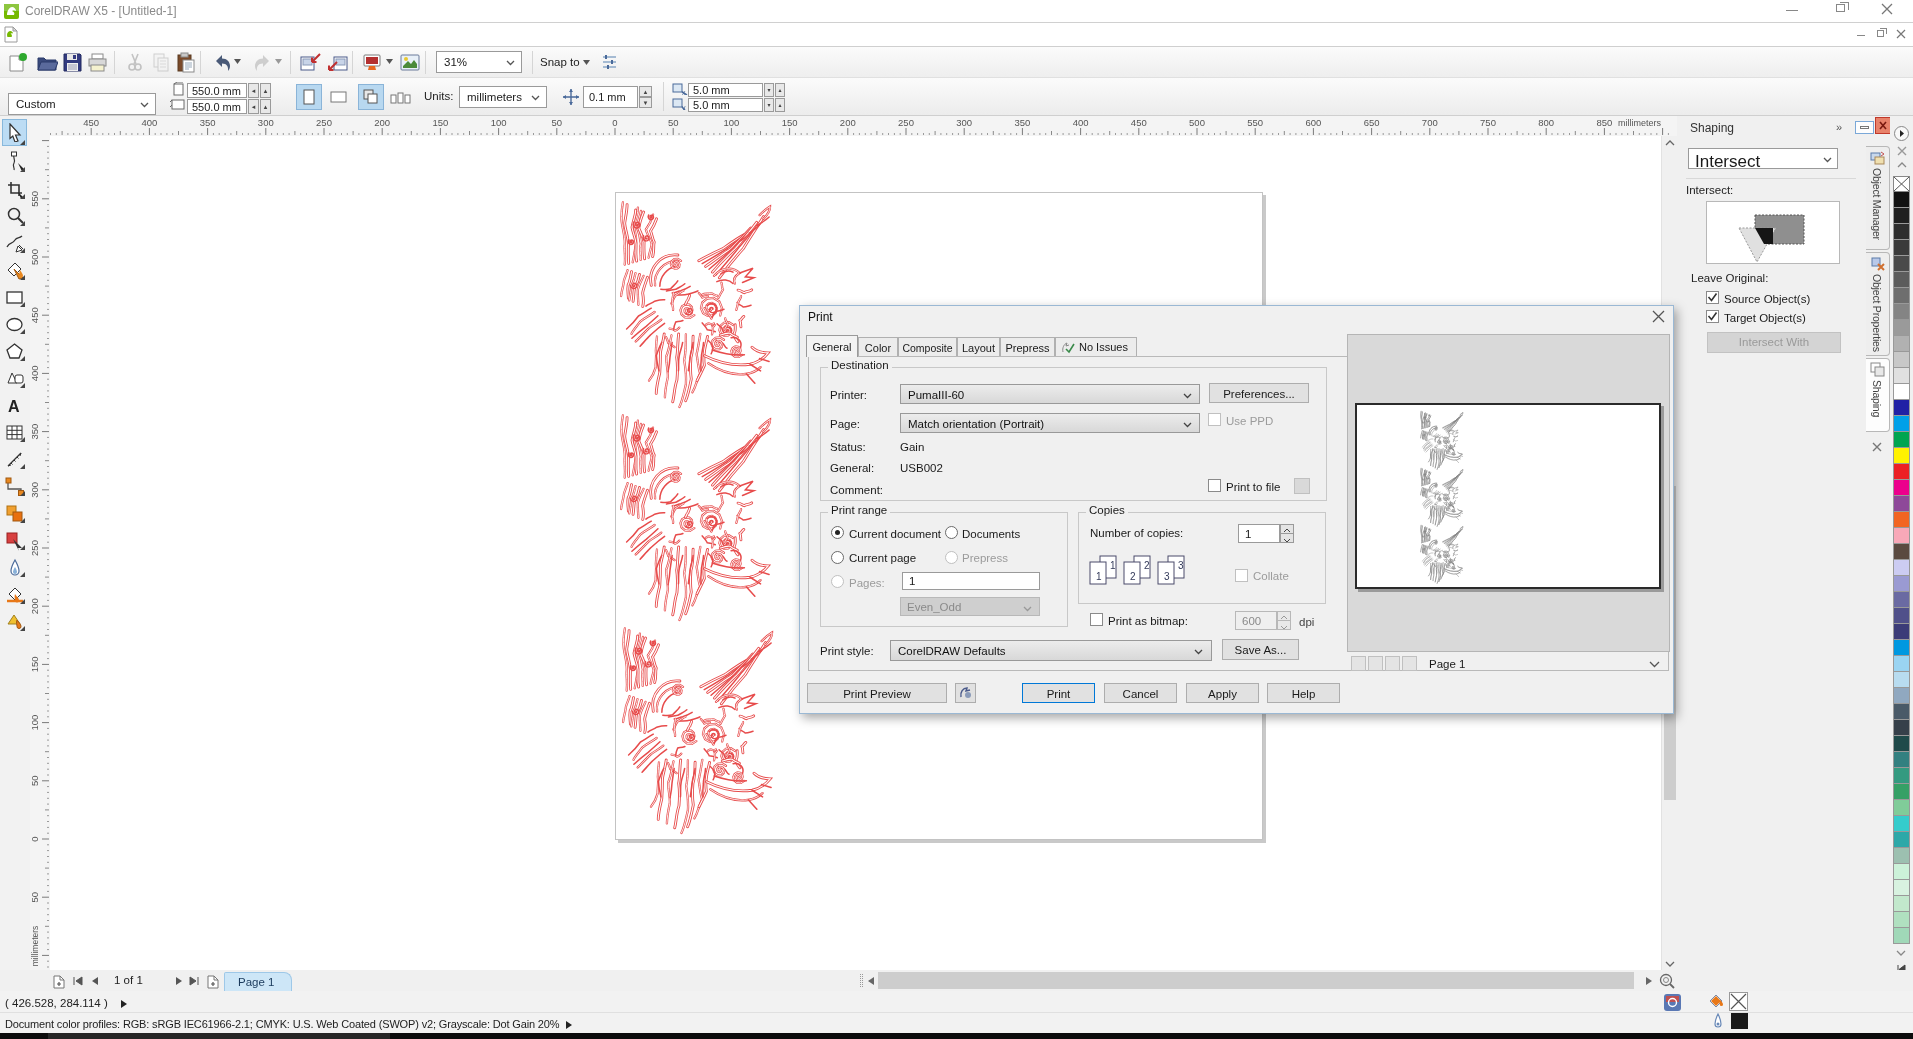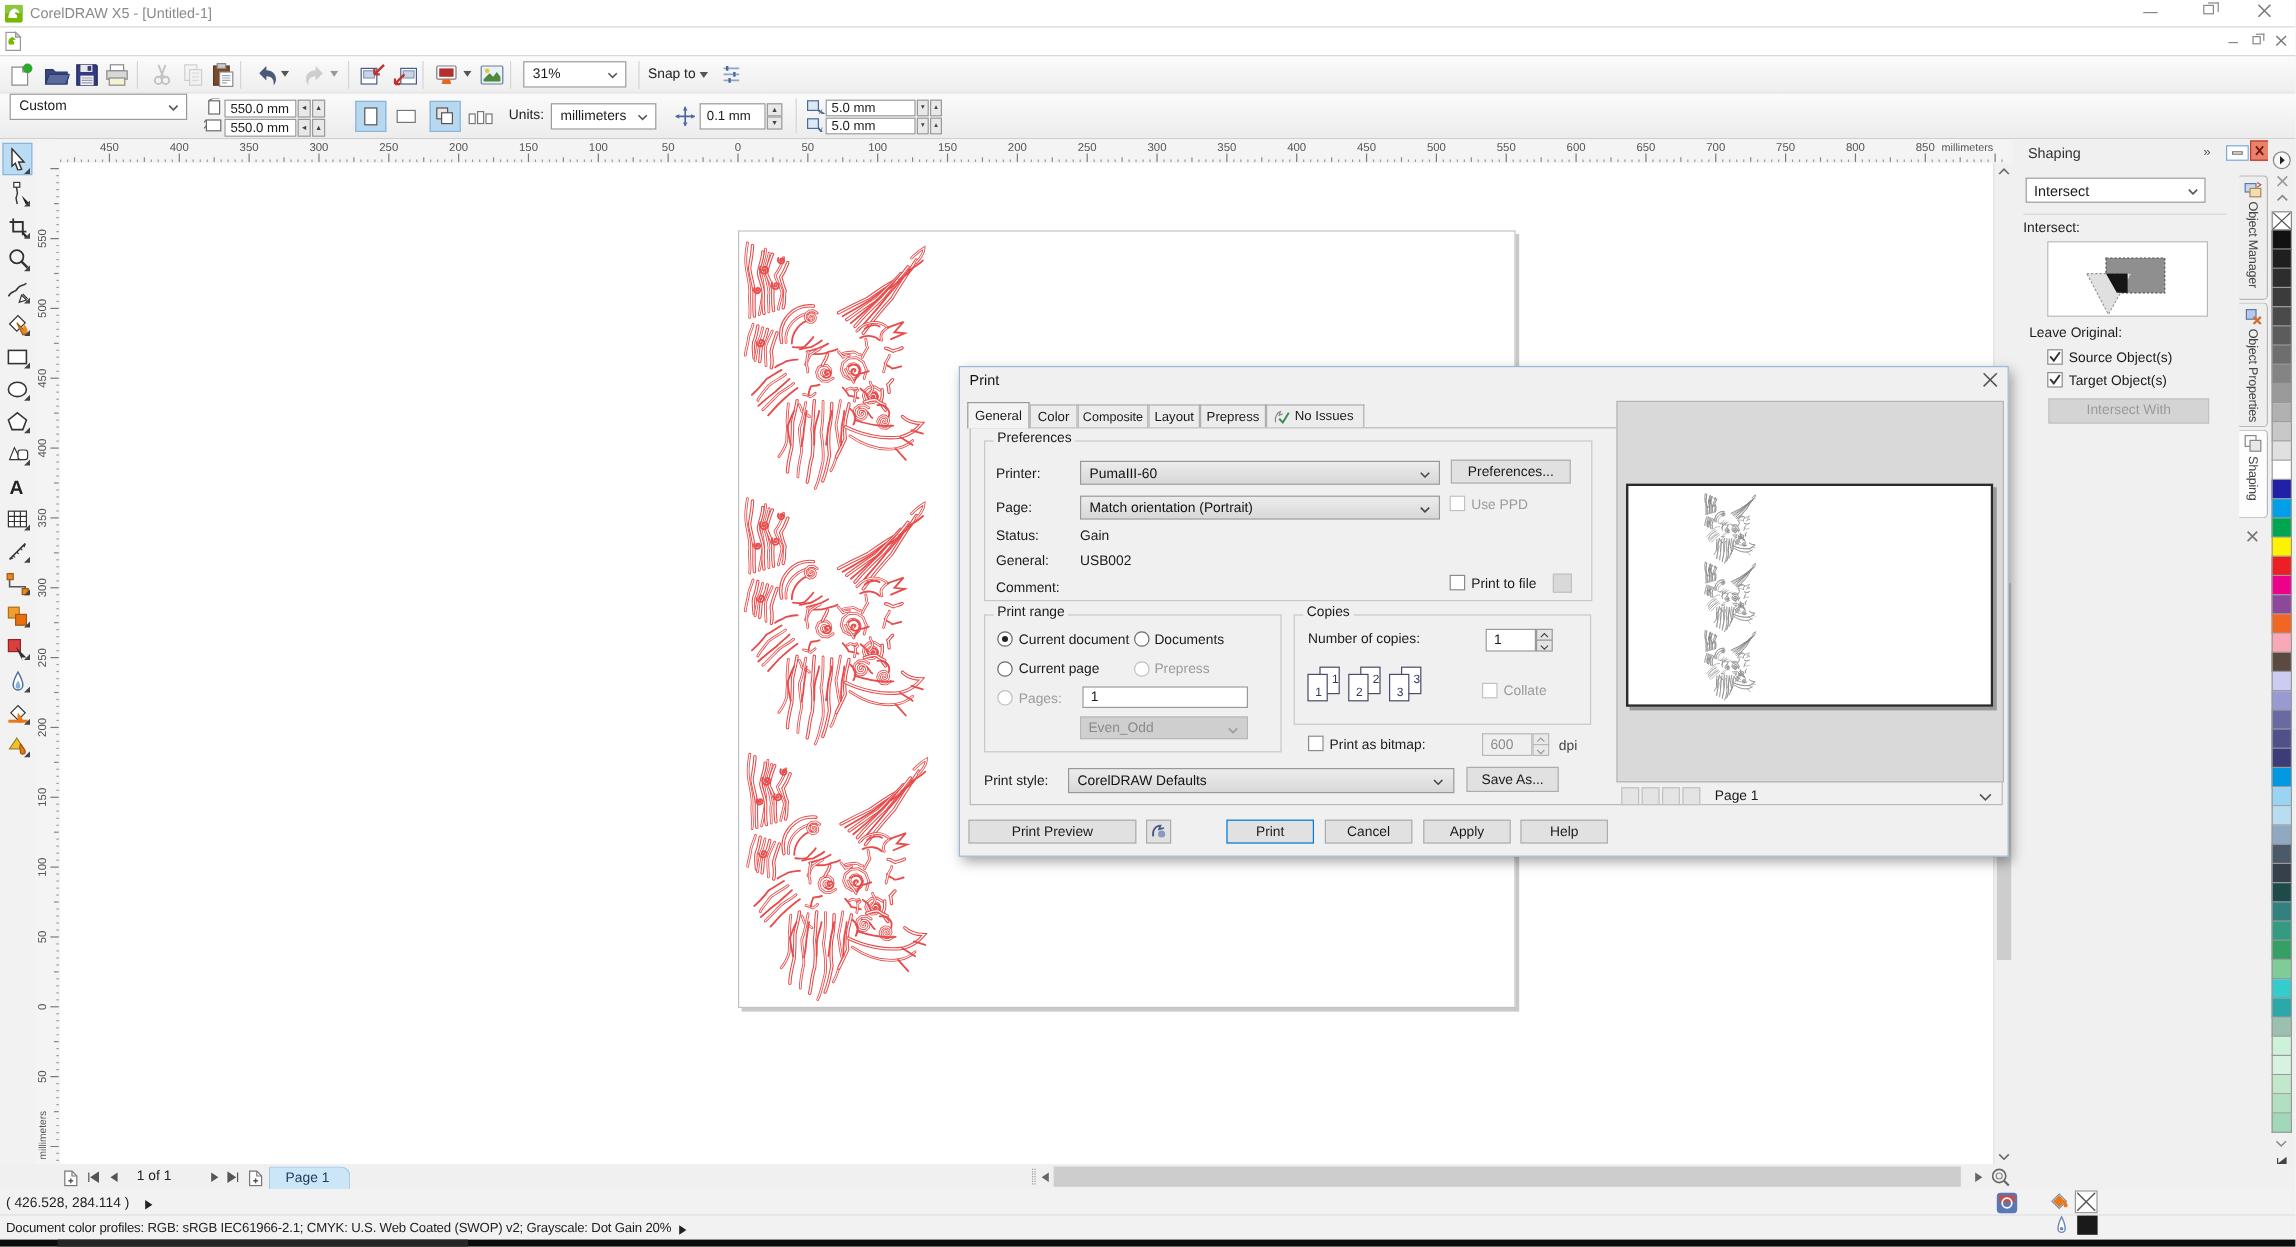--- a/index.html
+++ b/index.html
@@ -161,21 +161,21 @@
   <div class="abs" style="left:540px;top:9px;font-size:11.5px;color:#222">Snap to</div>
   <svg class="abs" style="left:583px;top:13px" width="8" height="6">
       <path d="M0,0 L7,0 L3.5,5 Z" fill="#555"></path>
     </svg>
   <svg class="abs" style="left:600px;top:6px" width="20" height="19">
     <path d="M3,4 H16 M3,9 H16 M3,14 H16" stroke="#8aa8c8" stroke-width="1.4"></path>
     <path d="M6,2 L6,6 M12,7 L12,11 M8,12 L8,16" stroke="#4a6a9a" stroke-width="2"></path>
   </svg>
 </div>
 <div class="abs propbar">
-  <div class="abs" style="left:8px;top:0;width:148px;height:22px;background:#fff;border:1px solid #9a9a9a">
+  <div class="abs" style="left:8px;top:15px;width:148px;height:22px;background:#fff;border:1px solid #9a9a9a">
     <div class="abs" style="left:7px;top:4px;font-size:11.5px">Custom</div>
     <svg class="abs" style="right:6px;top:8px" width="9" height="6">
         <path d="M1,1 L4.5,4.5 L8,1" stroke="#555" stroke-width="1.3" fill="none"></path>
       </svg>
   </div>
   <svg class="abs" style="left:172px;top:4px" width="13" height="14">
       <rect x="2" y="2" width="9" height="11" fill="#fff" stroke="#6a6a6a"></rect>
       <path d="M2,2 L5,0 L11,0" stroke="#6a6a6a" fill="none"></path>
     </svg>
   <svg class="abs" style="left:170px;top:20px" width="15" height="12">
@@ -1033,21 +1033,21 @@
 <div class="abs docker">
   <div class="abs" style="left:13px;top:5px;font-size:12px;color:#333">Shaping</div>
   <div class="abs" style="left:159px;top:5px;font-size:11px;color:#555;letter-spacing:-2px">»</div>
   <div class="abs" style="left:178px;top:5px;width:19px;height:13px;background:#fdfdfd;border:1px solid #7aa8d8">
       <div style="margin:4px auto 0;width:9px;height:3px;border:1px solid #777"></div>
     </div>
   <div class="abs" style="left:198px;top:1px;width:16px;height:17px;background:#e8826a;border:1px solid #c0392b"><svg width="14" height="15">
         <path d="M4,4 L10,11 M10,4 L4,11" stroke="#7a1a10" stroke-width="1.6"></path>
       </svg></div>
   <div class="abs" style="left:11px;top:32px;width:150px;height:21px;background:#fff;border:1px solid #9a9a9a">
-    <div class="abs" style="left:6px;top:3px;font-size:12px">Intersect</div>
+    <div class="abs" style="left:6px;top:3px;font-size:17px">Intersect</div>
     <svg class="abs" style="right:5px;top:8px" width="9" height="6">
         <path d="M1,1 L4.5,4.5 L8,1" stroke="#555" stroke-width="1.3" fill="none"></path>
       </svg>
   </div>
   <div class="abs" style="left:9px;top:62px;width:170px;height:1px;background:#d8d8d8"></div>
   <div class="abs" style="left:9px;top:68px;font-size:11.5px;color:#222">Intersect:</div>
   <div class="abs" style="left:29px;top:85px;width:134px;height:63px;background:#fff;border:1px solid #b8b8b8">
     <svg width="134" height="63">
       <rect x="48" y="13" width="49" height="29" fill="#8f8f8f" stroke="#555" stroke-dasharray="2,1.5"></rect>
       <path d="M32,26 L69,26 L50,60 Z" fill="#e0e0e0" stroke="#999" stroke-dasharray="2,1.5"></path>
@@ -1244,21 +1244,21 @@
   <div class="abs" style="left:157px;top:31px;width:43px;height:19px;background:#ececec;border:1px solid #b0b0b0;border-bottom:none;text-align:center;font-size:11px;padding-top:4px">Layout</div>
   <div class="abs" style="left:200px;top:31px;width:55px;height:19px;background:#ececec;border:1px solid #b0b0b0;border-bottom:none;text-align:center;font-size:11px;padding-top:4px">Prepress</div>
   <div class="abs" style="left:255px;top:31px;width:82px;height:19px;background:#ececec;border:1px solid #b0b0b0;border-bottom:none"></div>
   <svg class="abs" style="left:261px;top:35px" width="15" height="13">
       <path d="M2,11 C1,7 3,3 6,2 L5,5 L8,4" fill="none" stroke="#888"></path>
       <path d="M5,8 L8,11 L13,3" fill="none" stroke="#3a8a4a" stroke-width="1.6"></path>
     </svg>
   <div class="abs" style="left:279px;top:35px;font-size:11px">No Issues</div>
 
   <div class="gb" style="left:20px;top:61px;width:507px;height:134px"></div>
-  <div class="gbl" style="left:28px;top:53px">Preferences</div>
+  <div class="gbl" style="left:28px;top:53px">Destination</div>
   <div class="lbl" style="left:30px;top:83px">Printer:</div>
   <div class="combo abs" style="left:100px;top:78px;width:300px;height:20px">
     <div class="abs" style="left:7px;top:4px">PumaIII-60</div>
     <svg class="abs" style="right:7px;top:8px" width="9" height="6">
         <path d="M1,1 L4.5,4.5 L8,1" stroke="#444" stroke-width="1.3" fill="none"></path>
       </svg>
   </div>
   <div class="btn abs" style="left:409px;top:77px;width:100px;height:20px;padding-top:4px">Preferences...</div>
   <div class="lbl" style="left:30px;top:112px">Page:</div>
   <div class="combo abs" style="left:100px;top:107px;width:300px;height:20px">

